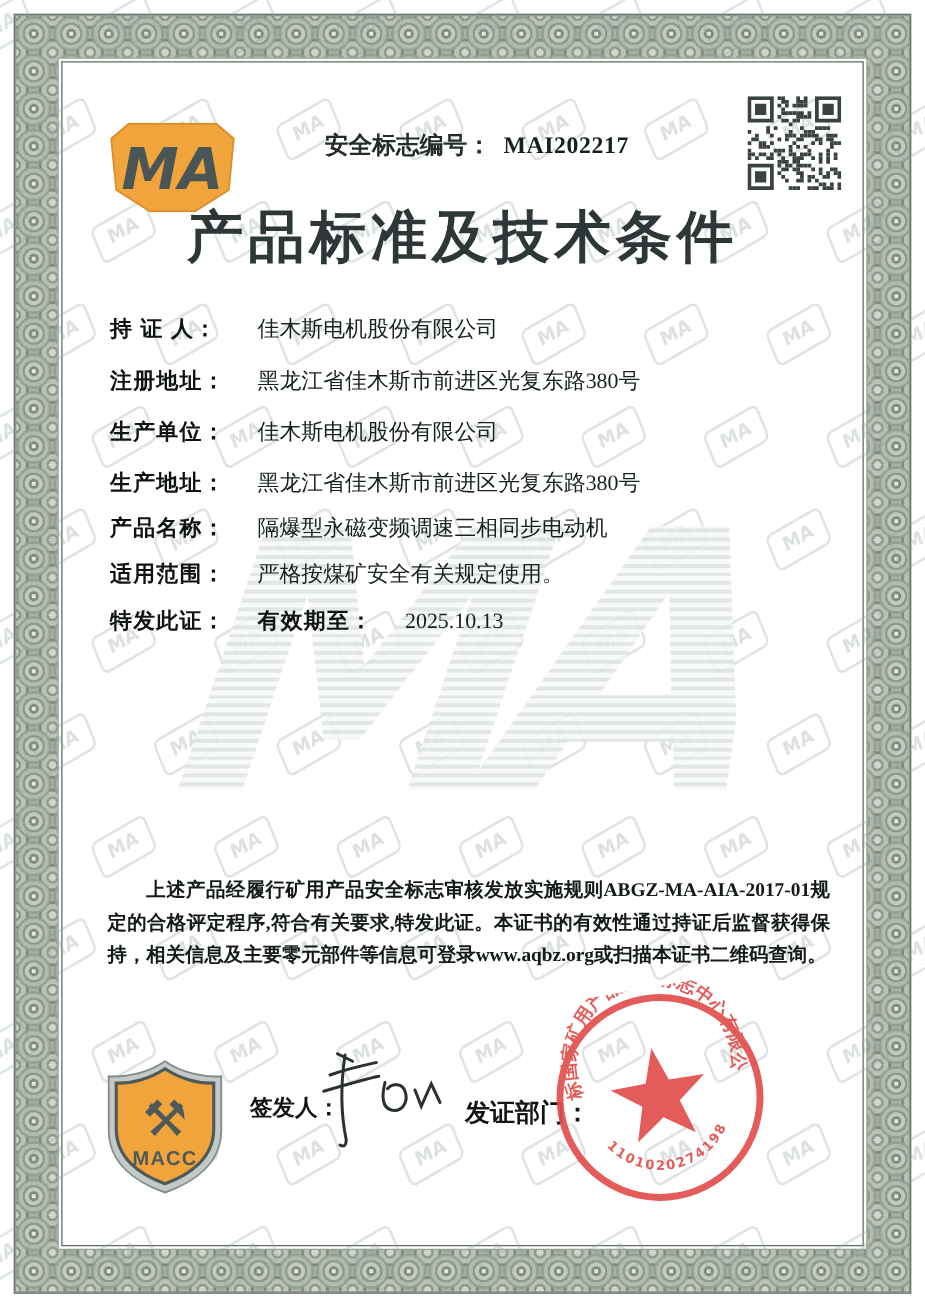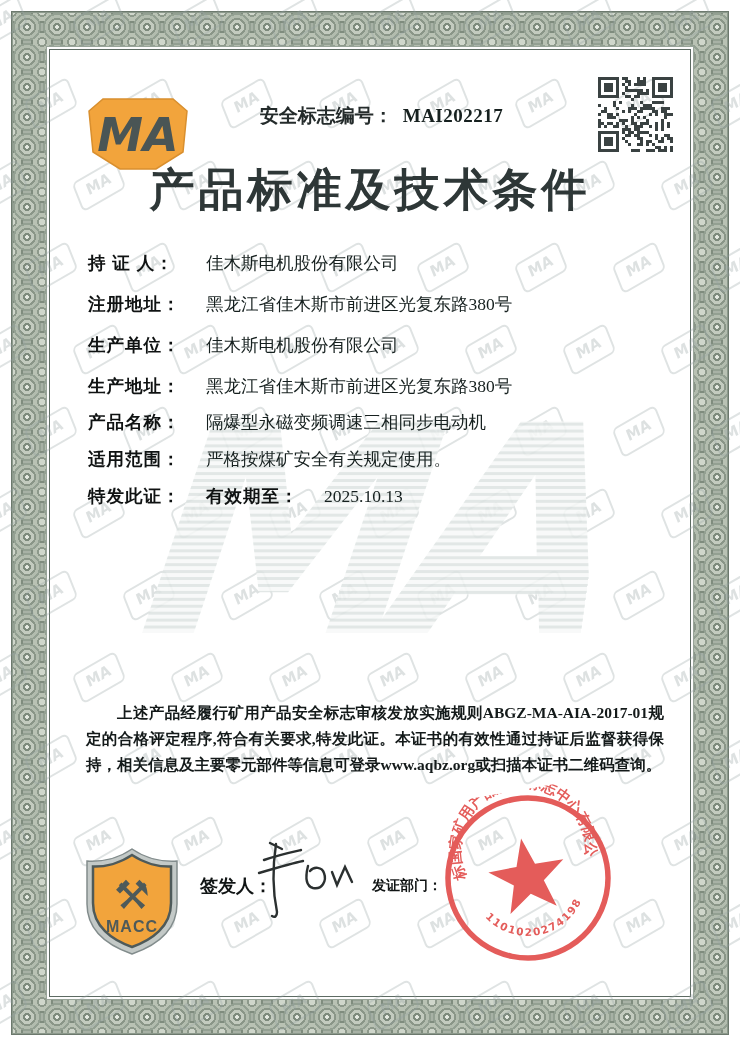--- a/index.html
+++ b/index.html
@@ -53,21 +53,21 @@
   .mb15{margin-bottom:15px}.mb12{margin-bottom:10px}.mb11{margin-bottom:11px}.mb10{margin-bottom:10px}
 
   .notice{position:absolute;left:86px;width:578px;top:700px;margin:0;
     font-family:"Liberation Serif",serif;font-weight:600;font-size:15.5px;line-height:26px;
     text-align:justify;text-indent:2em;color:#141a1a;}
 
   
   .shield{position:absolute;left:82px;top:846px;}
   .signer{position:absolute;left:200px;top:874px;font-size:18px;font-weight:bold;color:#101414;}
   .signature{position:absolute;left:246px;top:836px;}
-  .issuer{position:absolute;left:372px;top:877px;font-size:14px;font-weight:bold;color:#101414;}
+  .issuer{position:absolute;left:372px;top:877px;font-size:20px;font-weight:bold;color:#101414;}
   .seal{position:absolute;left:442px;top:790px;transform:rotate(-10deg);opacity:.93;}
   .seal-txt{font-size:14.5px;font-weight:bold;fill:#e2504e;font-family:"Liberation Sans",sans-serif;}
   .seal-num{font-size:10.5px;font-weight:bold;fill:#e2504e;letter-spacing:1.6px;font-family:"DejaVu Sans",sans-serif;}
   .shield-macc{font:bold 16px "Liberation Sans",sans-serif;fill:#4e5a5a;letter-spacing:1px;}
   .hp-glyph{font-size:40px;fill:#4e5a5a;font-family:"DejaVu Sans",sans-serif;}
 </style>
 </head>
 <body>
 
 <div class="page">

